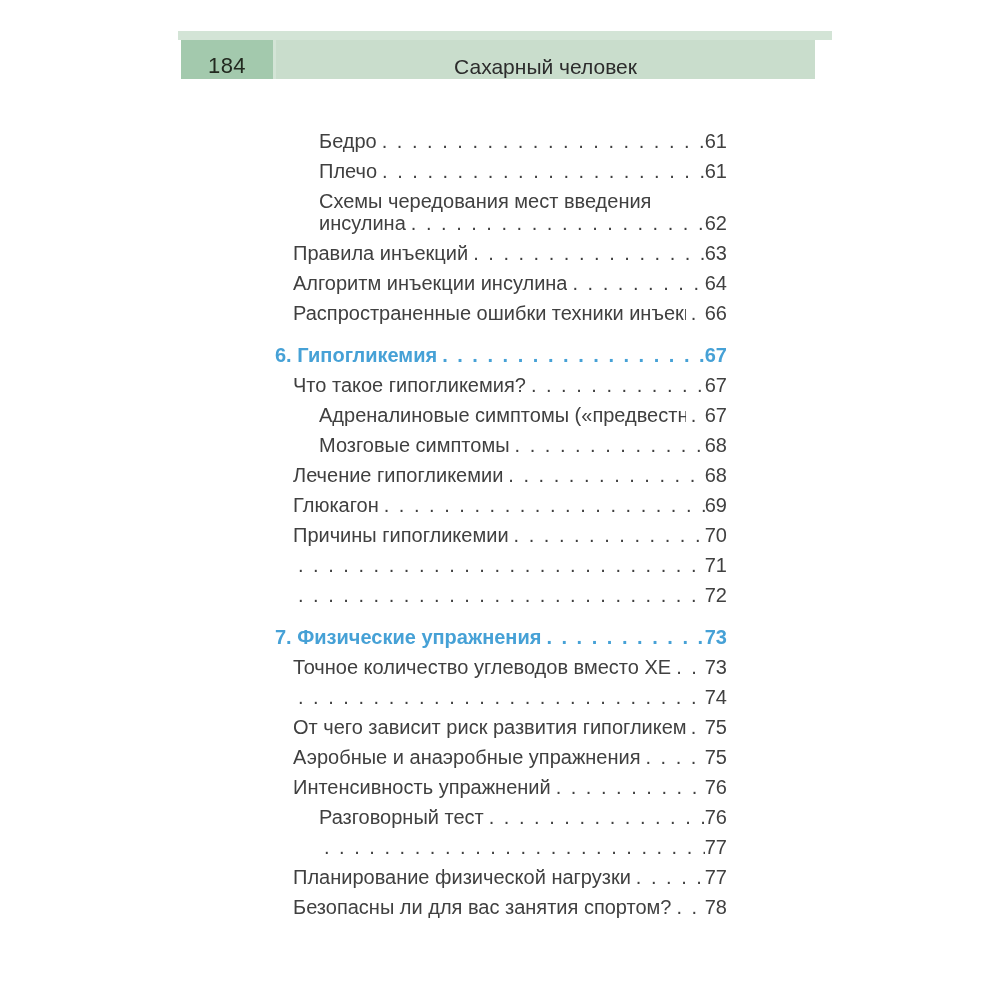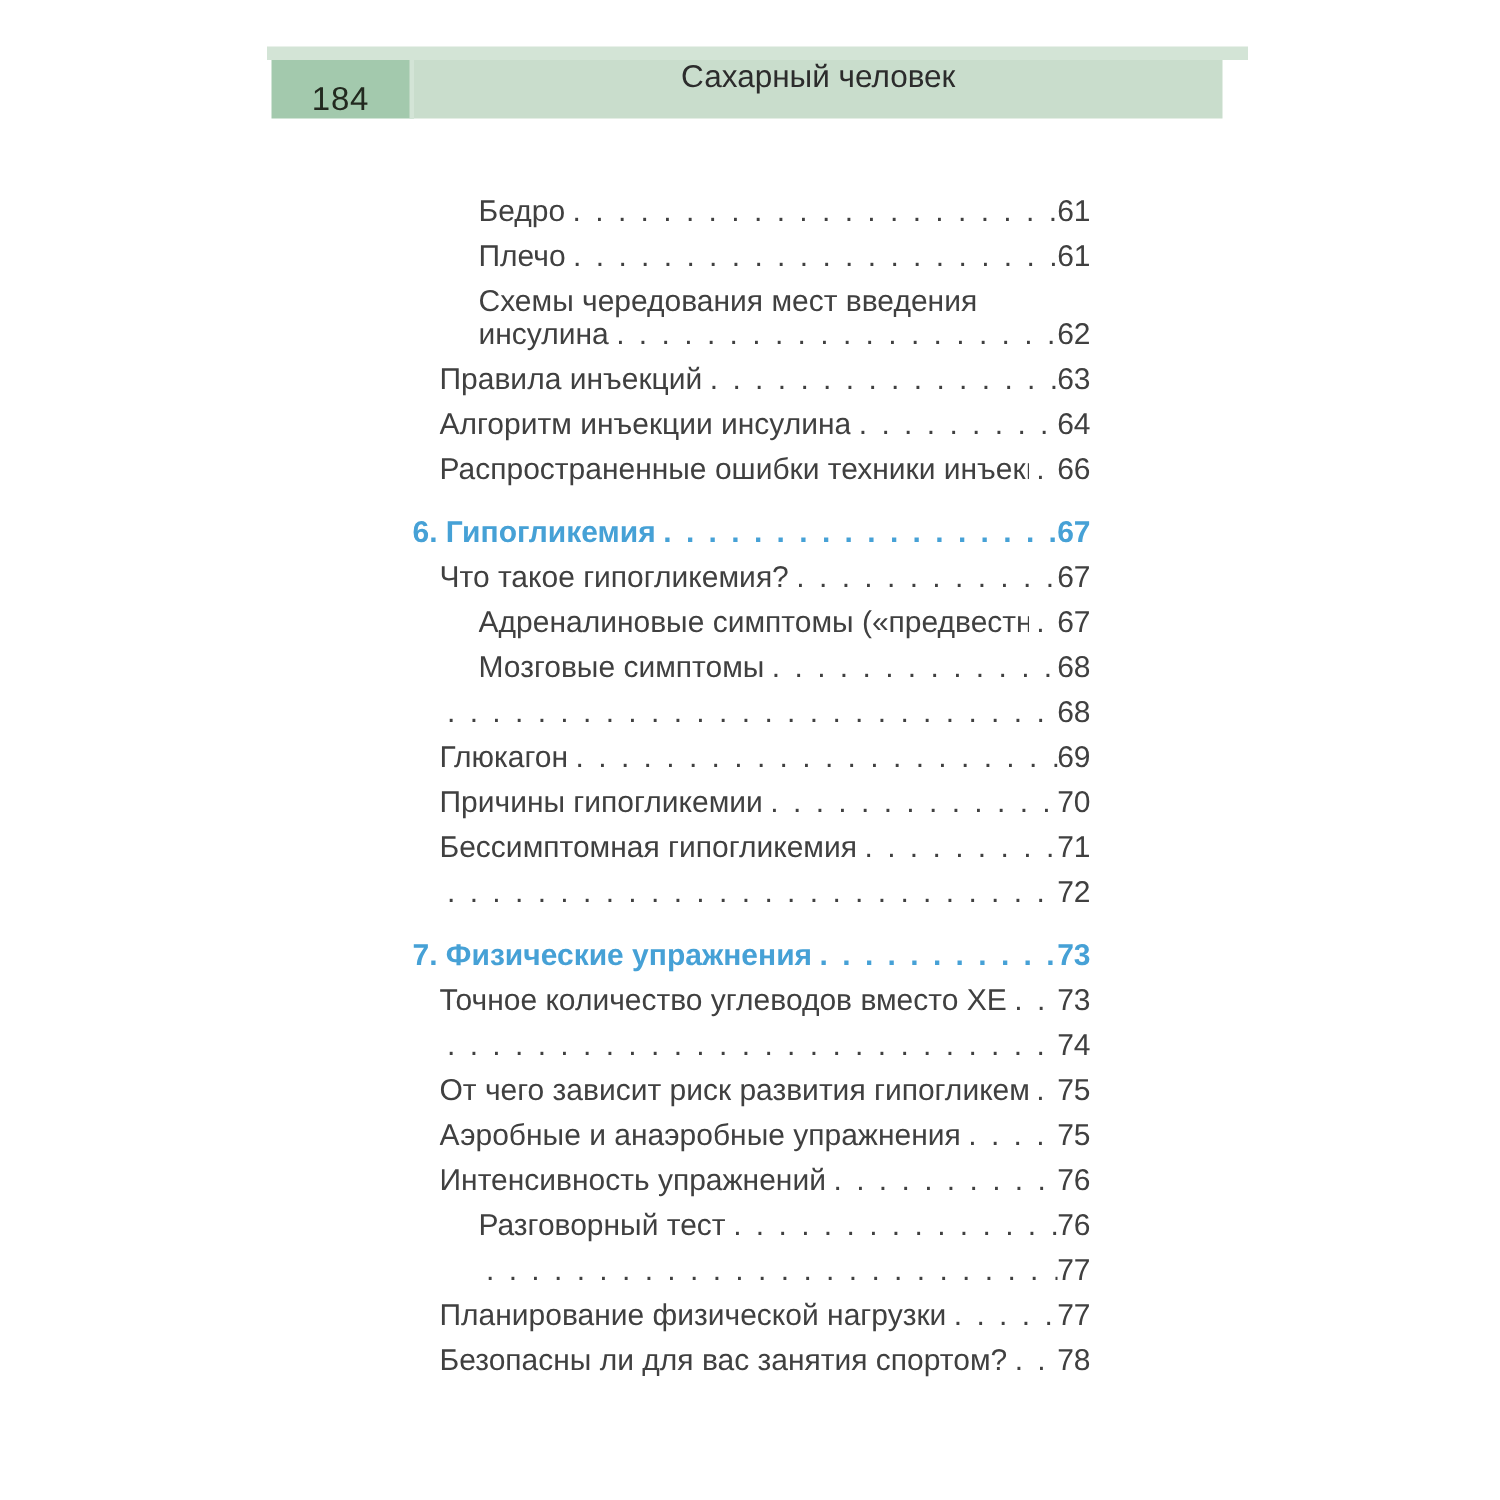--- a/index.html
+++ b/index.html
@@ -19,21 +19,21 @@
   .hdr-num{
     position:absolute;left:181px;top:40px;width:95px;height:39px;
     box-sizing:border-box;border-right:3px solid var(--c-strip,#d3e4d6);
     background:var(--c-box,#a3c9ad);
     display:flex;align-items:flex-end;justify-content:center;
     font-size:22px;color:#22291f;letter-spacing:.5px;
   }
   .hdr-bar{
     position:absolute;left:276px;top:40px;width:539px;height:39px;
     background:var(--c-bar,#c9ddcc);
-    display:flex;align-items:flex-start;justify-content:center;
+    display:flex;align-items:flex-end;justify-content:center;
     font-size:21px;color:#2c2c2c;
   }
 
   
   .toc{
     position:absolute;left:275px;top:130px;width:452px;
     font-size:20px;color:var(--c-text,#404040);
   }
   .entry{margin-top:8px;}
   .entry:first-child{margin-top:0;}
@@ -133,41 +133,41 @@
       </div>
       <div class="entry lvl2">
         <div class="line">
           <span class="lbl">Мозговые симптомы</span>
           <span class="dots">. . . . . . . . . . . . . . . . . . . . . . . . . . . . . . . . . . . . . . . . . . . . . . . . . . . . . . . . . . . .</span>
           <span class="pg">68</span>
         </div>
       </div>
       <div class="entry lvl1">
         <div class="line">
+          <span class="lbl">Лечение гипогликемии</span>
           <span class="dots">. . . . . . . . . . . . . . . . . . . . . . . . . . . . . . . . . . . . . . . . . . . . . . . . . . . . . . . . . . . .</span>
           <span class="pg">68</span>
         </div>
       </div>
       <div class="entry lvl1">
         <div class="line">
           <span class="lbl">Глюкагон</span>
           <span class="dots">. . . . . . . . . . . . . . . . . . . . . . . . . . . . . . . . . . . . . . . . . . . . . . . . . . . . . . . . . . . .</span>
           <span class="pg">69</span>
         </div>
       </div>
       <div class="entry lvl1">
         <div class="line">
           <span class="lbl">Причины гипогликемии</span>
           <span class="dots">. . . . . . . . . . . . . . . . . . . . . . . . . . . . . . . . . . . . . . . . . . . . . . . . . . . . . . . . . . . .</span>
           <span class="pg">70</span>
         </div>
       </div>
       <div class="entry lvl1">
         <div class="line">
-          <span class="lbl">Бессимптомная гипогликемия</span>
           <span class="dots">. . . . . . . . . . . . . . . . . . . . . . . . . . . . . . . . . . . . . . . . . . . . . . . . . . . . . . . . . . . .</span>
           <span class="pg">71</span>
         </div>
       </div>
       <div class="entry lvl1">
         <div class="line">
           <span class="dots">. . . . . . . . . . . . . . . . . . . . . . . . . . . . . . . . . . . . . . . . . . . . . . . . . . . . . . . . . . . .</span>
           <span class="pg">72</span>
         </div>
       </div>

